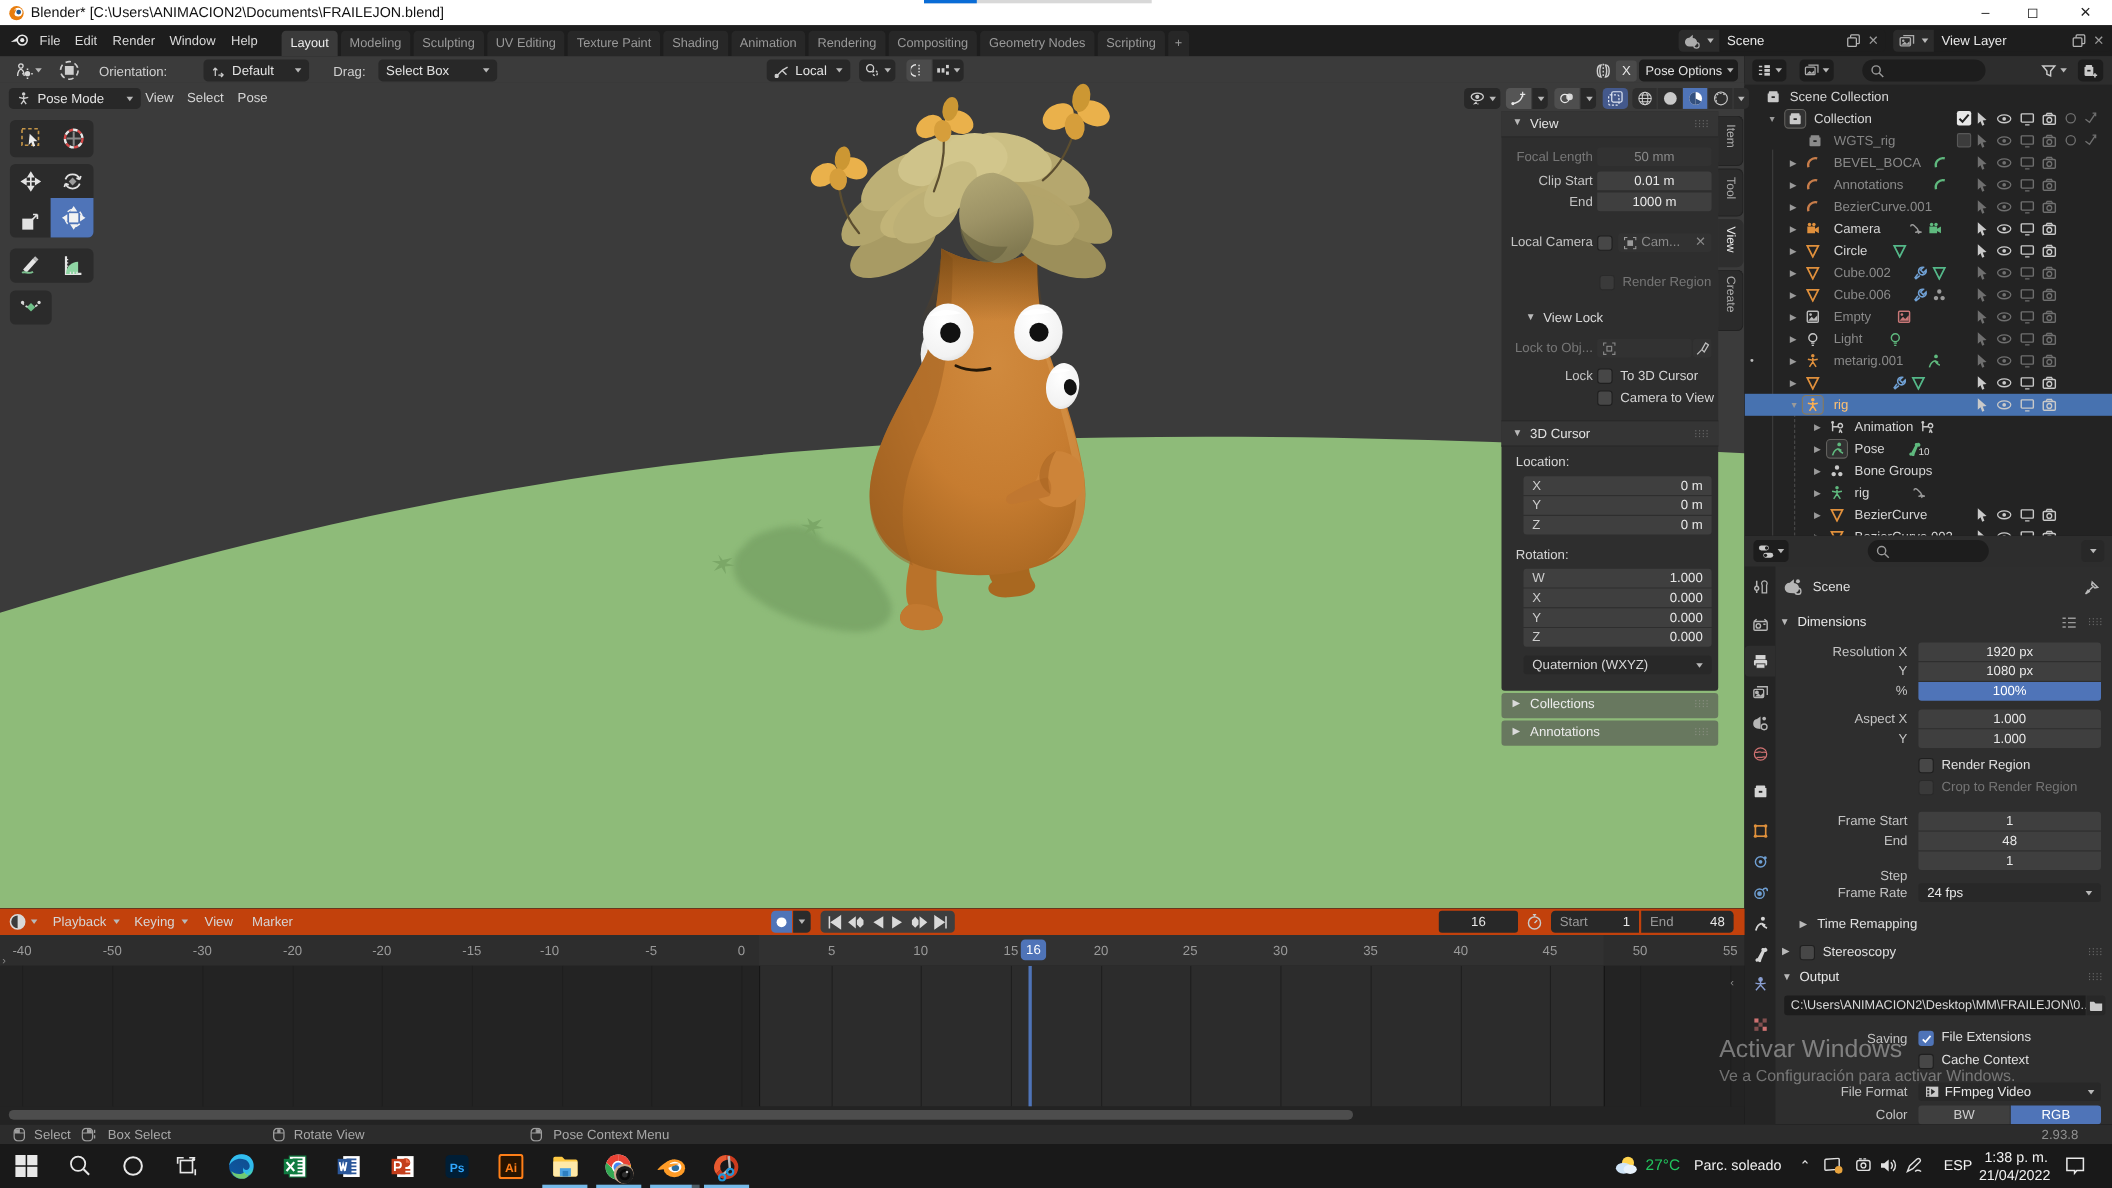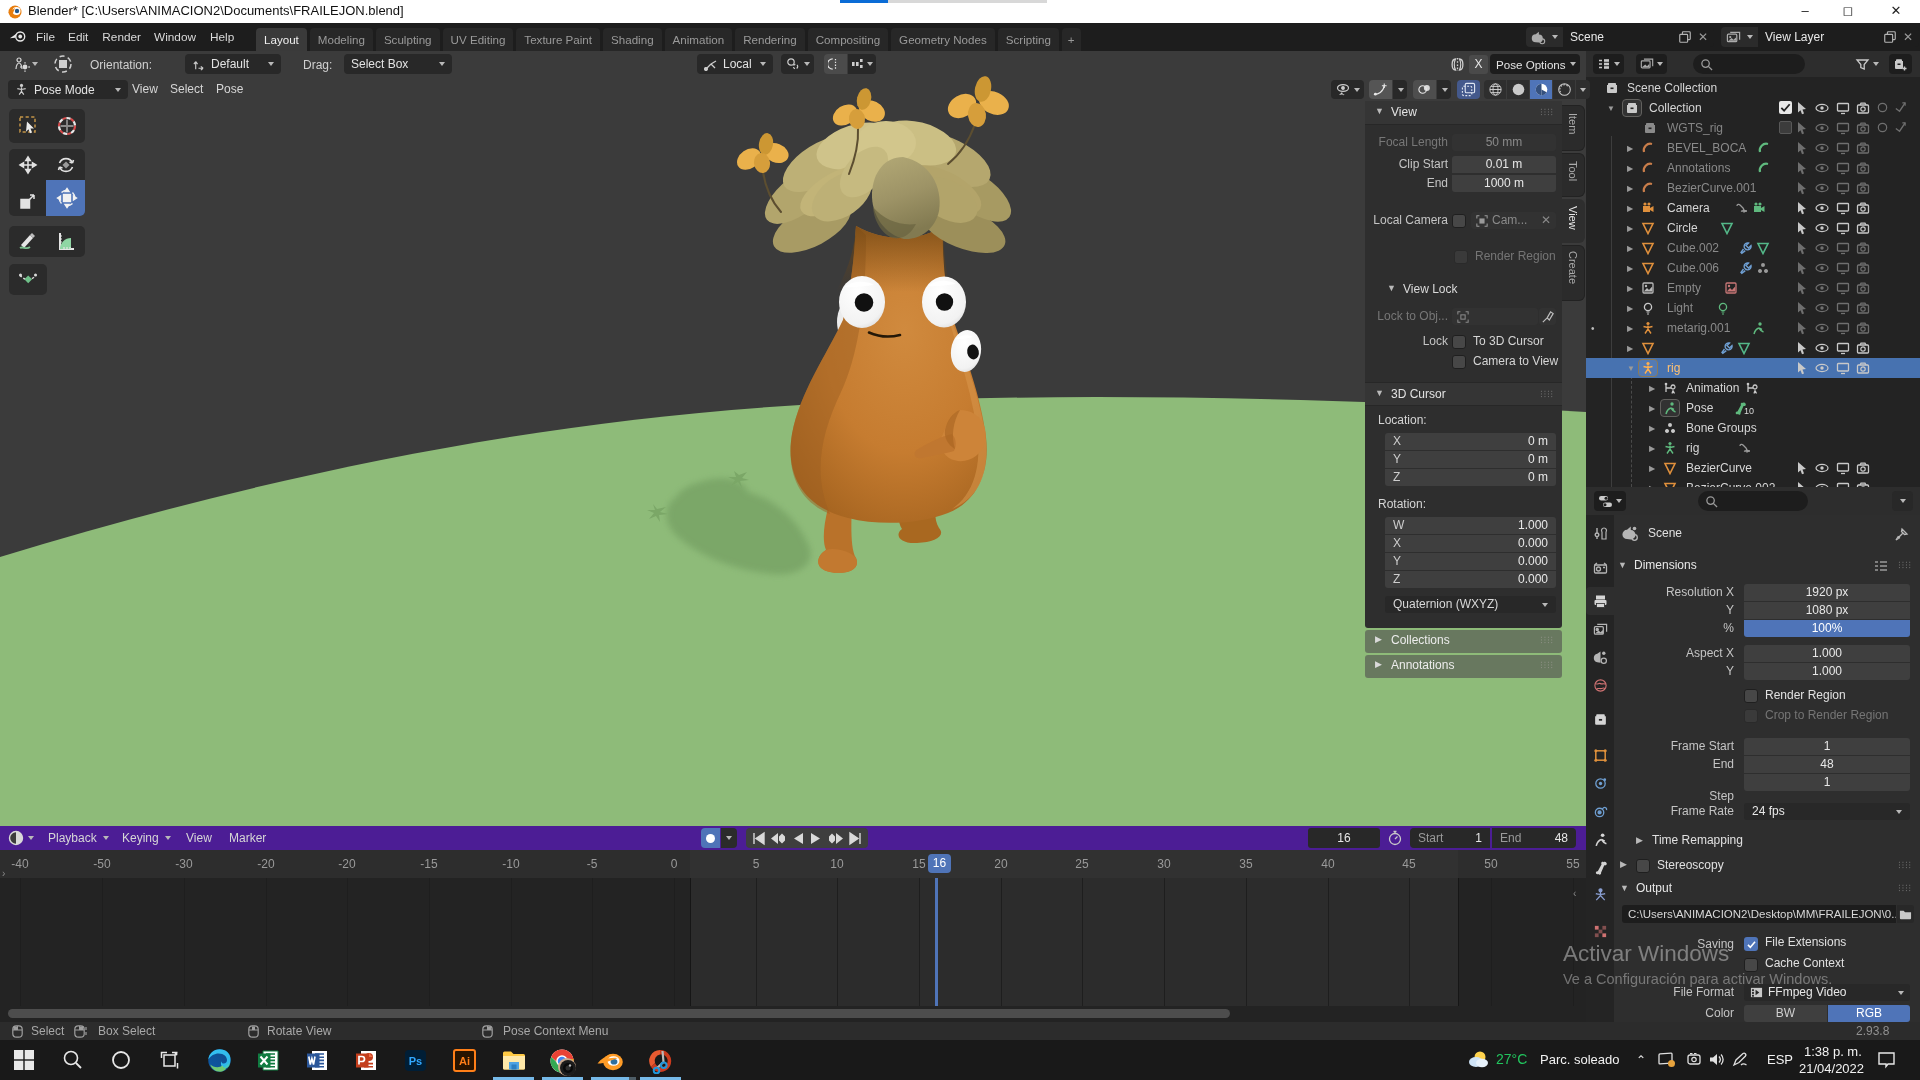--- a/index.html
+++ b/index.html
@@ -36,21 +36,21 @@
 
 
 #props { left:1586px; top:487px; width:334px; height:535px; background:#2e2e2e; }
 #props-h { position:absolute; left:0; top:0; width:334px; height:28px; background:#2d2d2d; }
 #ptabs { position:absolute; left:0; top:28px; width:28px; height:507px; background:#242424; }
 .pfield { position:absolute; background:#3f3f3f; border-radius:3px; height:17px; color:#e8e8e8; font-size:12px; text-align:center; line-height:17px; }
 .plabel { position:absolute; color:#c4c4c4; font-size:12px; text-align:right; line-height:17px; }
 
 
 #timeline { left:0; top:826px; width:1586px; height:196px; background:#232323; }
-#tl-h { position:absolute; left:0; top:0; width:1586px; height:24px; background:#4c1d95; }
+#tl-h { position:absolute; left:0; top:0; width:1586px; height:24px; background:#c2410c; }
 #tl-ruler { position:absolute; left:0; top:24px; width:1586px; height:28px; background:#2d2d2d; }
 
 
 #statusbar { left:0; top:1022px; width:1920px; height:18px; background:#2c2c2c; color:#a8a8a8; }
 
 
 #taskbar { left:0; top:1040px; width:1920px; height:40px; background:#191919; }
 
 .watermark { position:absolute; color:rgba(200,200,200,0.55); }
 </style>
@@ -1391,21 +1391,21 @@
         </div>
   </div>
   <div id="tl-ruler">
 <div class="abs" style="left:690px;top:0;width:768px;height:28px;background:#313131;"></div>
 <span class="abs" style="left:0px;top:7px;width:40px;text-align:center;color:#9a9a9a;">-40</span>
 <span class="abs" style="left:82px;top:7px;width:40px;text-align:center;color:#9a9a9a;">-50</span>
 <span class="abs" style="left:164px;top:7px;width:40px;text-align:center;color:#9a9a9a;">-30</span>
 <span class="abs" style="left:246px;top:7px;width:40px;text-align:center;color:#9a9a9a;">-20</span>
 <span class="abs" style="left:327px;top:7px;width:40px;text-align:center;color:#9a9a9a;">-20</span>
 <span class="abs" style="left:409px;top:7px;width:40px;text-align:center;color:#9a9a9a;">-15</span>
-<span class="abs" style="left:491px;top:7px;width:40px;text-align:center;color:#9a9a9a;">-10</span>
+<span class="abs" style="left:491px;top:7px;width:40px;text-align:left;color:#9a9a9a;">-10</span>
 <span class="abs" style="left:572px;top:7px;width:40px;text-align:center;color:#9a9a9a;">-5</span>
 <span class="abs" style="left:654px;top:7px;width:40px;text-align:center;color:#9a9a9a;">0</span>
 <span class="abs" style="left:736px;top:7px;width:40px;text-align:center;color:#9a9a9a;">5</span>
 <span class="abs" style="left:817px;top:7px;width:40px;text-align:center;color:#9a9a9a;">10</span>
 <span class="abs" style="left:899px;top:7px;width:40px;text-align:center;color:#9a9a9a;">15</span>
 <span class="abs" style="left:981px;top:7px;width:40px;text-align:center;color:#9a9a9a;">20</span>
 <span class="abs" style="left:1062px;top:7px;width:40px;text-align:center;color:#9a9a9a;">25</span>
 <span class="abs" style="left:1144px;top:7px;width:40px;text-align:center;color:#9a9a9a;">30</span>
 <span class="abs" style="left:1226px;top:7px;width:40px;text-align:center;color:#9a9a9a;">35</span>
 <span class="abs" style="left:1308px;top:7px;width:40px;text-align:center;color:#9a9a9a;">40</span>

